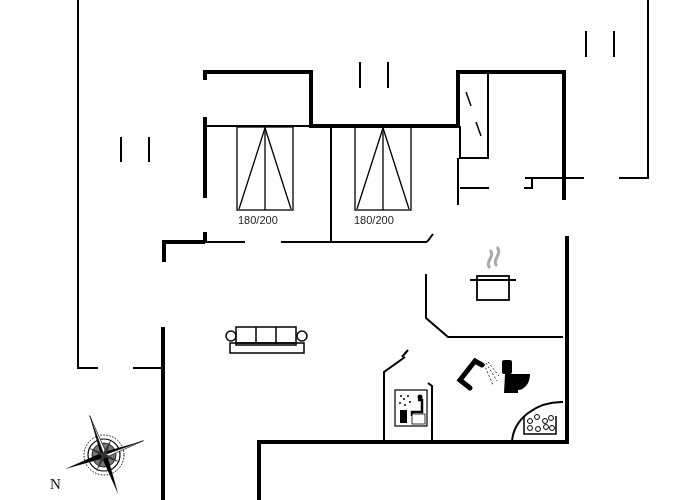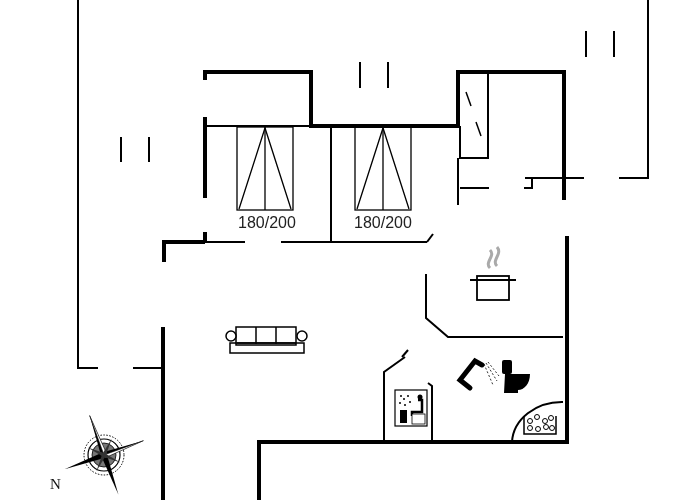--- a/index.html
+++ b/index.html
@@ -1,19 +1,19 @@
 <!DOCTYPE html>
 <html><head>
 <meta charset="utf-8">
 <style>
   html, body { margin: 0; padding: 0; background: #ffffff; }
   body { width: 700px; height: 500px; overflow: hidden; position: relative;
          font-family: "Liberation Sans", sans-serif; }
   #plan { position: absolute; left: 0; top: 0; width: 700px; height: 500px; }
-  .lbl { position: absolute; font-size: 16px; color: #222; font-family: "Liberation Sans", sans-serif; }
+  .lbl { position: absolute; font-size: 11px; color: #222; font-family: "Liberation Sans", sans-serif; }
   .north { position: absolute; font-size: 15px; font-family: "Liberation Serif", serif; color: #111; }
 </style>
 </head>
 <body>
 
 <svg id="plan" viewBox="0 0 700 500" xmlns="http://www.w3.org/2000/svg">
   <g stroke="#000" fill="none" stroke-linecap="butt">
 
     <g stroke-width="2">
       <polyline points="78,0 78,368 98,368"></polyline>

